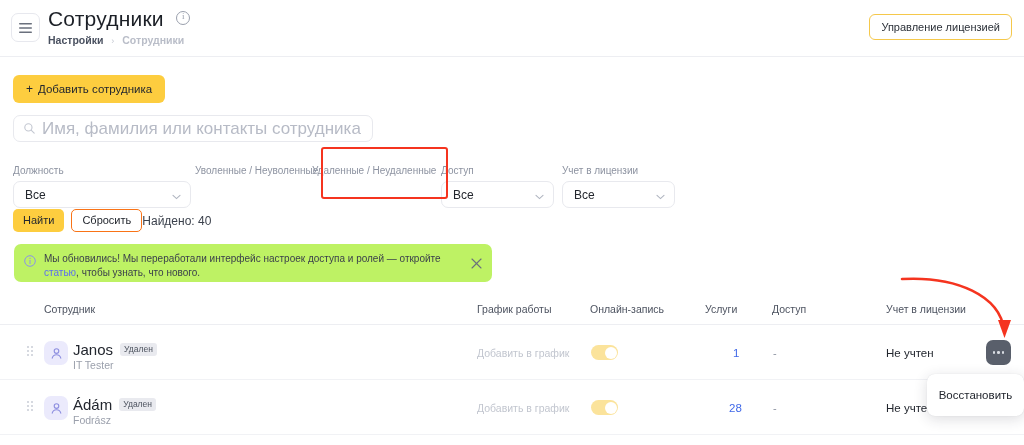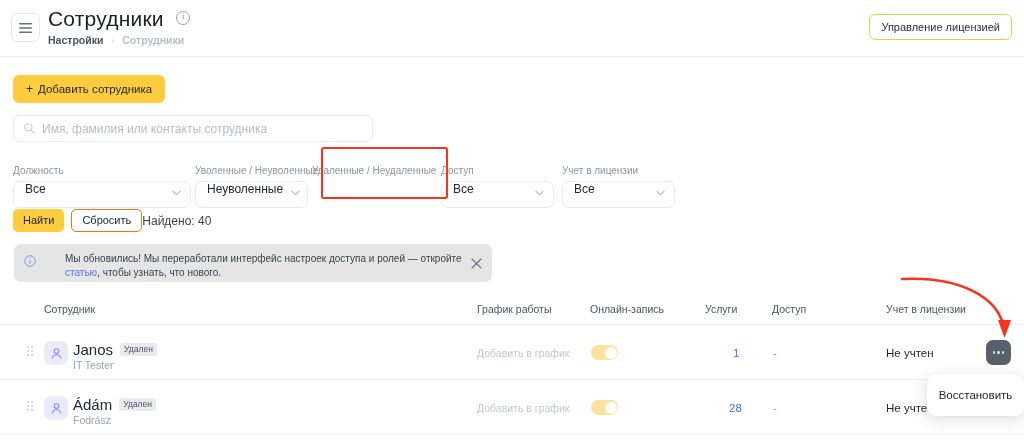--- a/index.html
+++ b/index.html
@@ -61,36 +61,36 @@
   }
   .add-btn .plus { margin-right: 5px; font-size: 12px; }
 
   .search-box {
     position: absolute; left: 13px; top: 58px; width: 360px; height: 27px;
     border: 1px solid #e8e9ee; border-radius: 7px; background: #fff;
     display: flex; align-items: center; padding: 0 10px;
   }
   .search-box .mag { margin-right: 7px; flex: none; }
   .search-input {
-    border: none; outline: none; font-size: 12px; width: 100%;
+    border: none; outline: none; font-size: 17px; width: 100%;
     font-family: "Liberation Sans", sans-serif; color: #2b3038;
     background: transparent;
   }
   .search-input::placeholder { color: #b7bbc6; }
 
   
   .filters { position: absolute; left: 13px; top: 96px; }
   .filter { position: absolute; top: 12px; }
   .filter-label {
     font-size: 10px; color: #8d93a1; margin-bottom: 4px; white-space: nowrap;
     display: block; line-height: 12px;
   }
   .select {
     height: 27px; border: 1px solid #e8e9ee; border-radius: 7px; background: #fff;
-    display: flex; align-items: flex-start; justify-content: space-between;
+    display: flex; align-items: center; justify-content: space-between;
     padding: 0 9px 0 11px;
   }
   .select .val { font-size: 12px; color: #23272e; white-space: nowrap; }
   .chev { flex: none; margin-left: 8px; }
 
   .hl-box {
     position: absolute; left: 308px; top: -6px; width: 127px; height: 52px;
     border: 2px solid #f5341f; border-radius: 3px; pointer-events: none;
   }
 
@@ -102,21 +102,21 @@
   }
   .btn-reset {
     height: 23px; background: #fff; border: 1px solid #f97316; border-radius: 5px;
     padding: 0 10px; font-size: 11px; color: #23272e; line-height: 21px; margin-left: 7px;
   }
   .found { font-size: 12px; color: #3b414c; }
 
   
   .banner {
     position: absolute; left: 14px; top: 187px; width: 478px; height: 38px;
-    background: #e5e5e5; border-radius: 7px; display: flex; padding: 8px 10px; gap: 21px;
+    background: #bef264; border-radius: 7px; display: flex; padding: 8px 10px;
   }
   .banner .bicon { flex: none; margin-right: 8px; margin-top: 1px; }
   .banner .btext {
     font-size: 10px; line-height: 14px; color: #3a3f4b; flex: 1; padding-right: 14px;
   }
   .banner .blink { color: #5b6ff0; }
   .banner .bclose {
     position: absolute; right: 10px; top: 11px; width: 11px; height: 11px;
   }
 
@@ -237,28 +237,20 @@
           <span class="chev">
             <svg width="9" height="6" viewBox="0 0 9 6">
                 <path d="M1 1.3L4.5 4.6L8 1.3" fill="none" stroke="#b0b5c0" stroke-width="1.1" stroke-linecap="round"></path>
               </svg>
           </span>
         </div>
       </div>
 
       <div class="filter" style="left:182px;width:113px">
         <span class="filter-label">Уволенные / Неуволенные</span>
-        <div class="select">
-          <span class="val">Неуволенные</span>
-          <span class="chev">
-            <svg width="9" height="6" viewBox="0 0 9 6">
-                <path d="M1 1.3L4.5 4.6L8 1.3" fill="none" stroke="#b0b5c0" stroke-width="1.1" stroke-linecap="round"></path>
-              </svg>
-          </span>
-        </div>
       </div>
 
       <div class="filter" style="left:299px;width:113px">
         <span class="filter-label">Удаленные / Неудаленные</span>
       </div>
 
       <div class="filter" style="left:428px;width:113px">
         <span class="filter-label">Доступ</span>
         <div class="select">
           <span class="val">Все</span>

